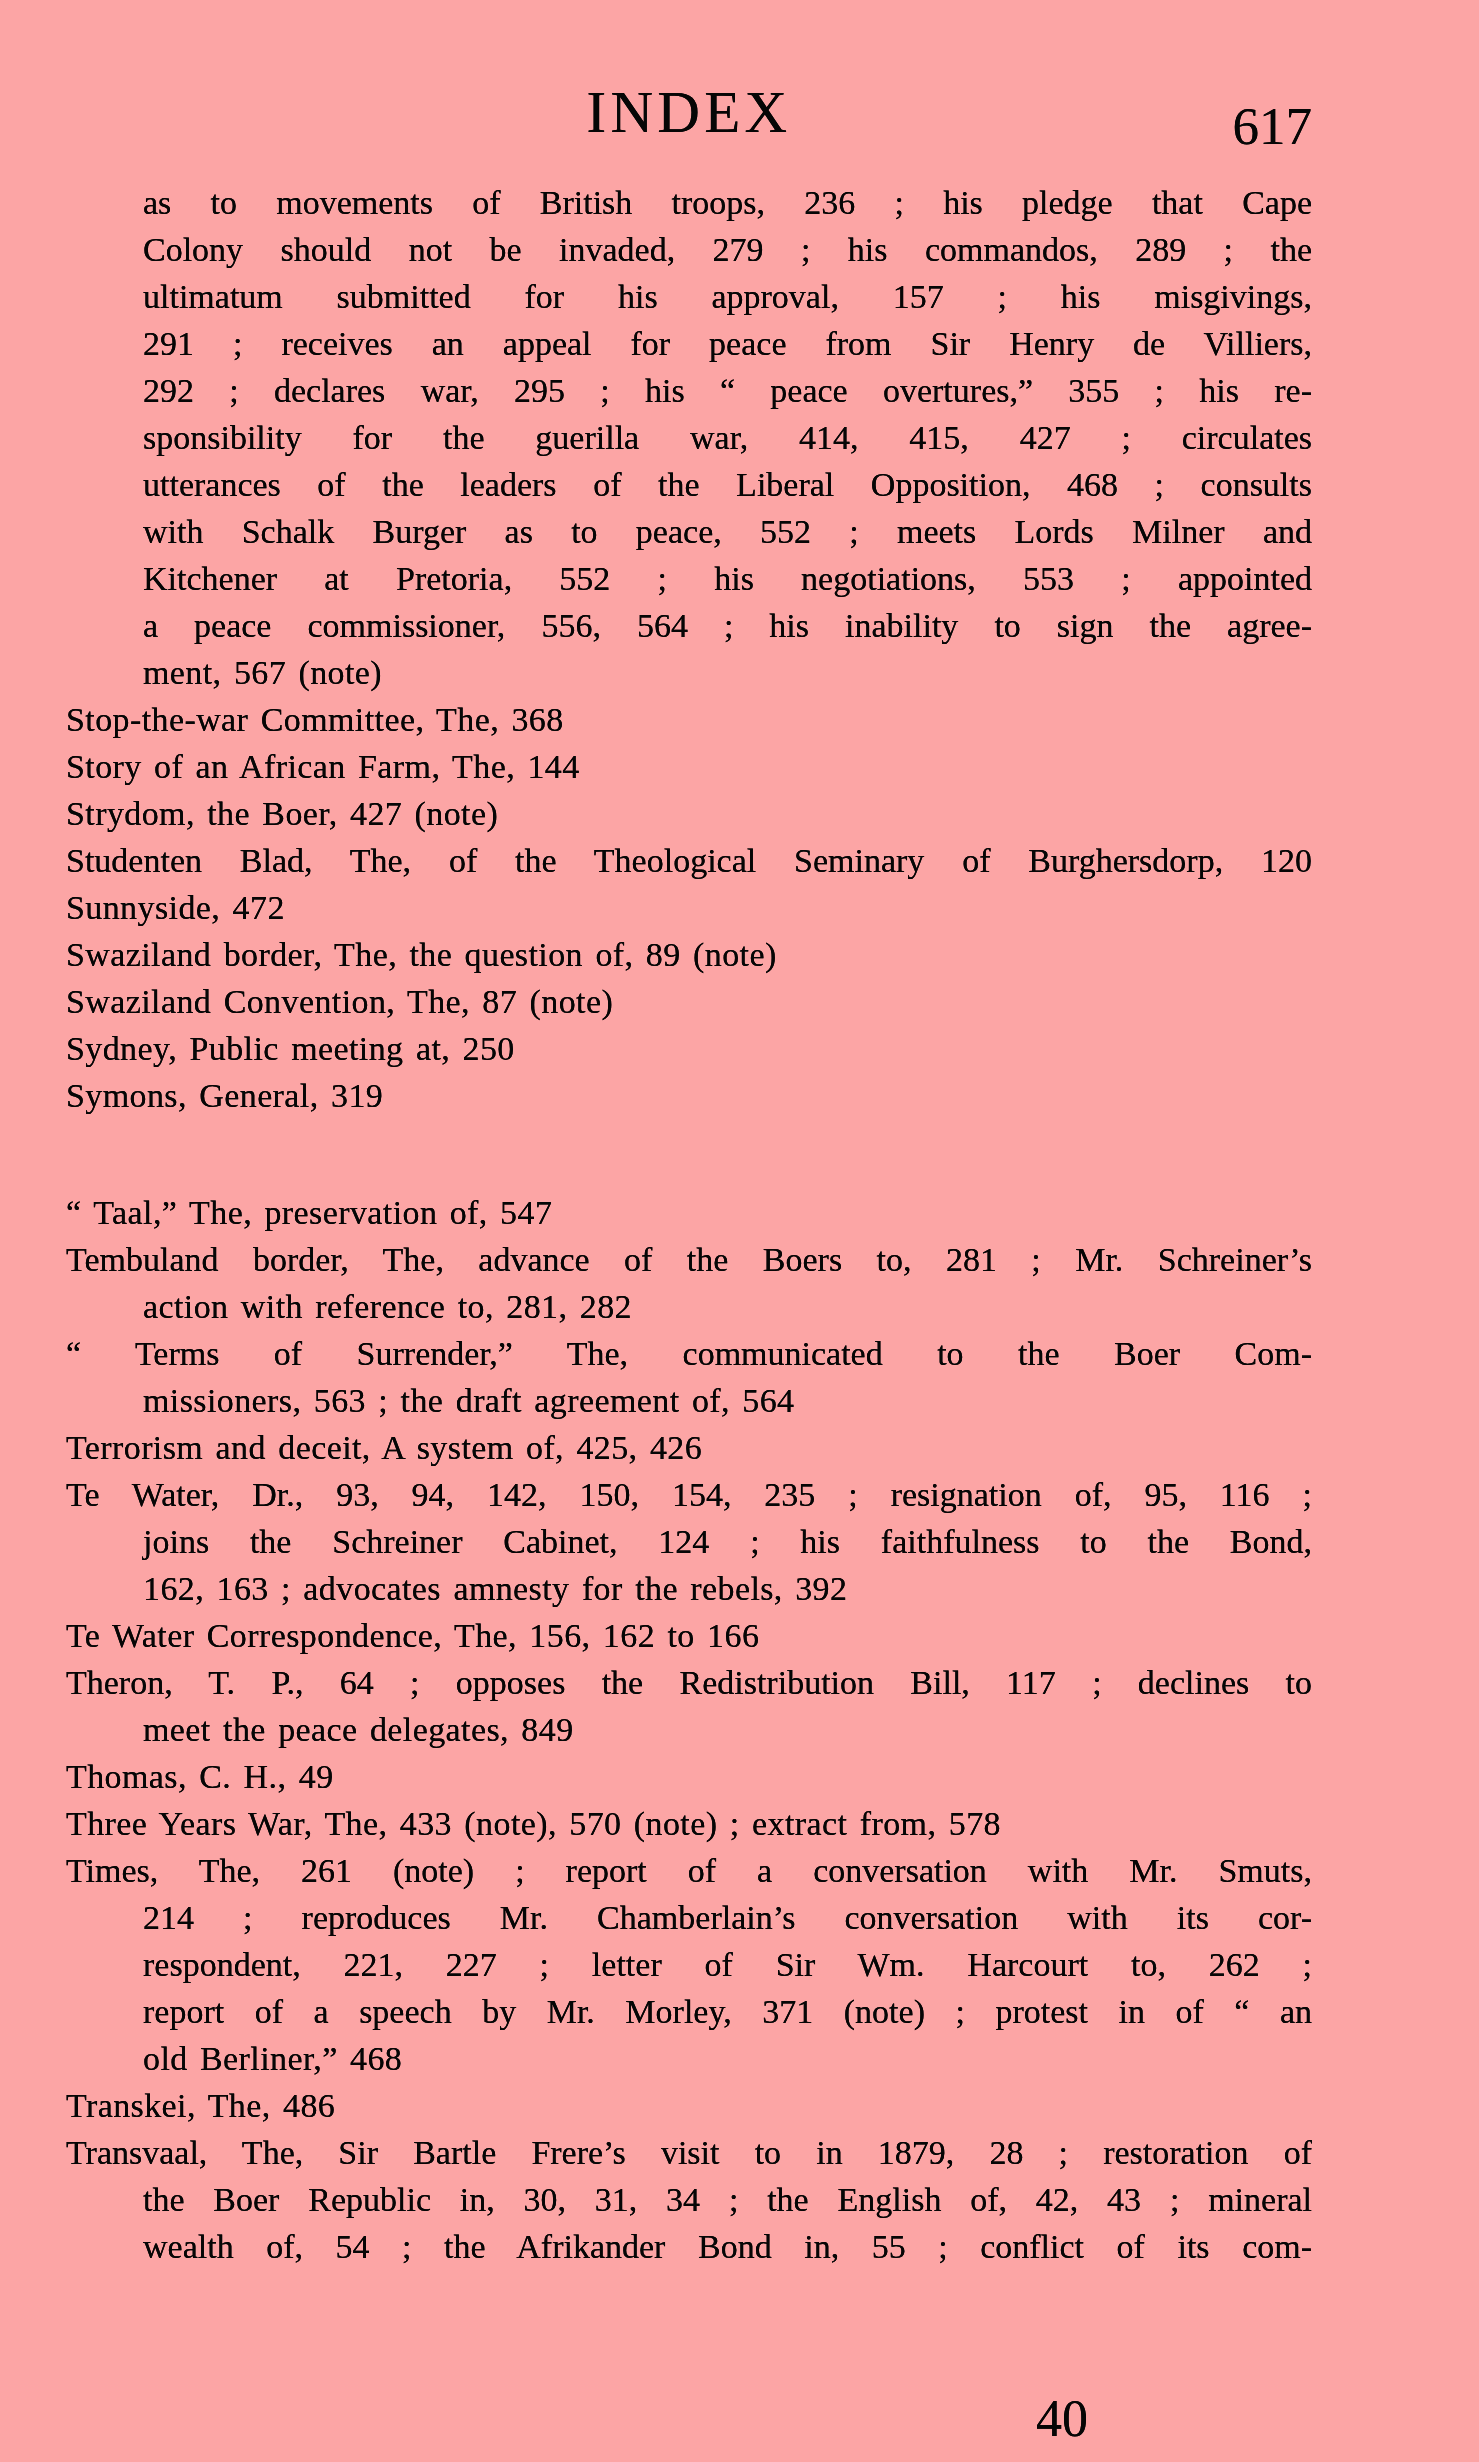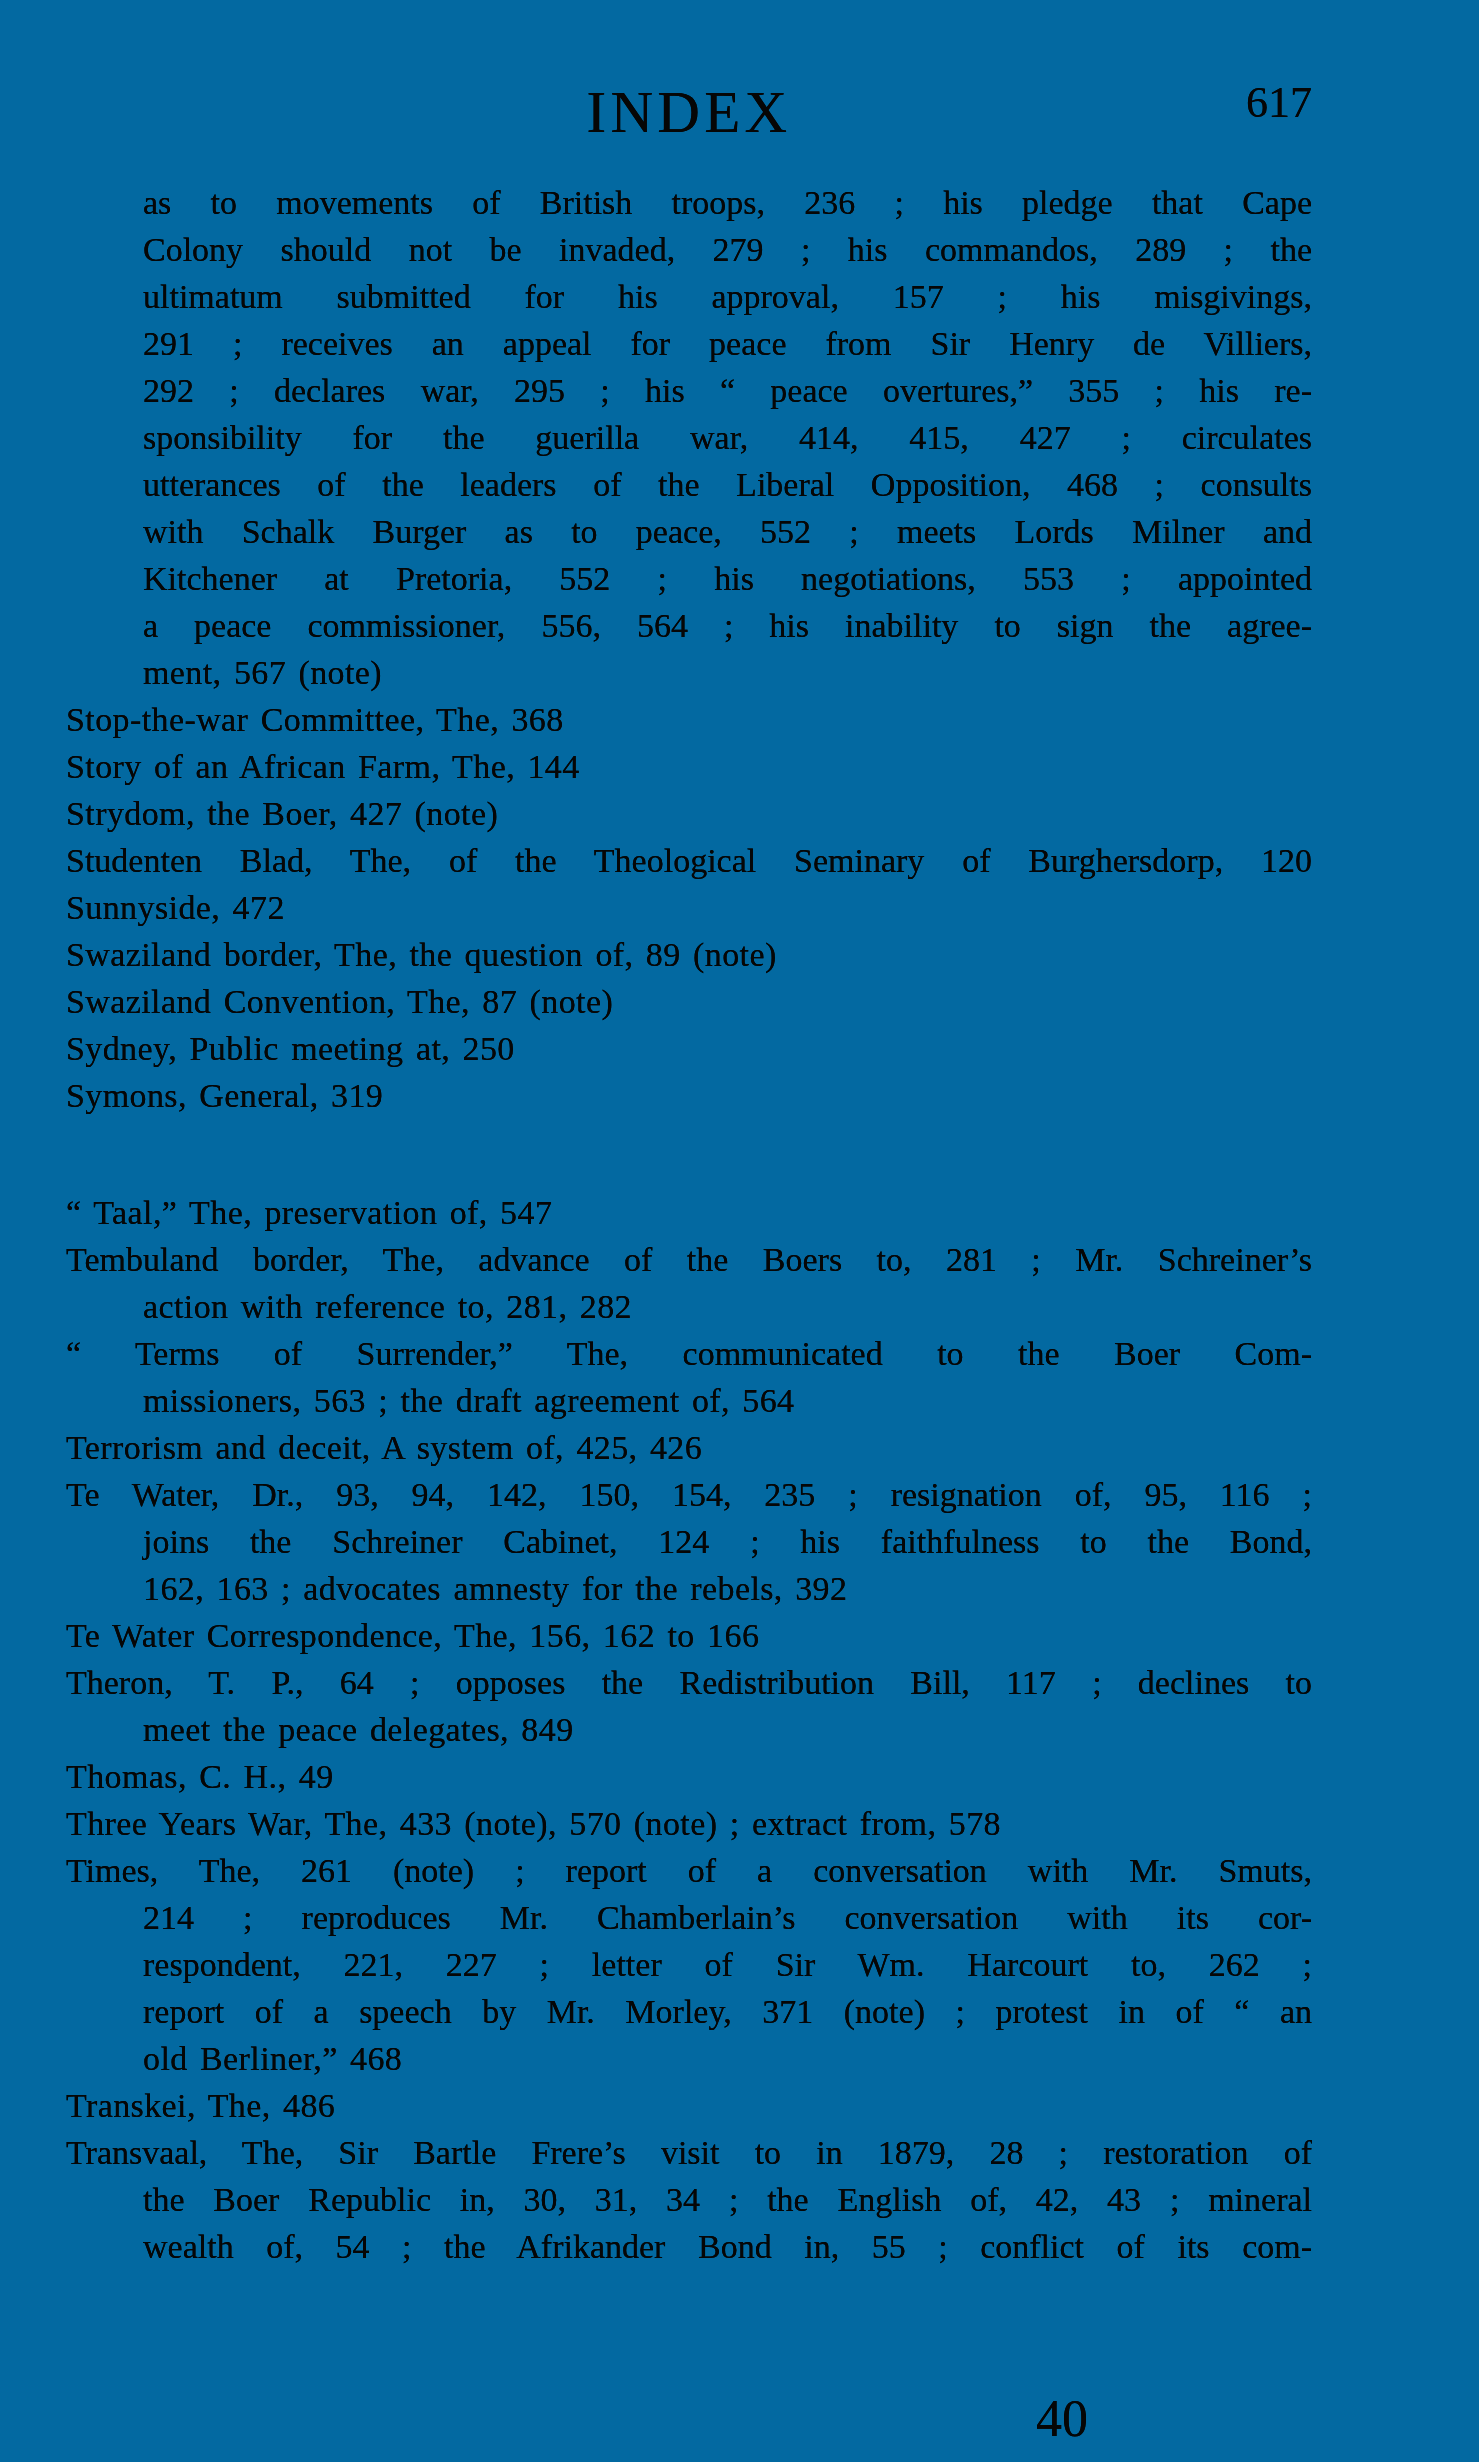--- a/index.html
+++ b/index.html
@@ -4,41 +4,41 @@
 <style>
   html, body {
     margin: 0;
     padding: 0;
     background: #ffffff;
   }
   .sheet {
     position: relative;
     width: 1479px;
     height: 2462px;
-    background: #0369a1;
+    background: #fca5a5;
     color: #060606;
     font-family: "Liberation Serif", "DejaVu Serif", serif;
     text-shadow: 0 0 0.5px currentColor; 
     overflow: hidden;
   }
   .hdr-title {
     position: absolute;
     top: 83px;
     left: 66px;
     width: 1246px;
     text-align: center;
     font-size: 59px;
     letter-spacing: 4.3px;
     line-height: 1;
   }
   .hdr-num {
     position: absolute;
-    top: 81px;
+    top: 100px;
     right: 167px;
-    font-size: 44px;
+    font-size: 53px;
     line-height: 1;
   }
   .body-block {
     position: absolute;
     top: 179px;
     left: 66px;
     width: 1246px;
   }
   .line {
     font-size: 34px;

